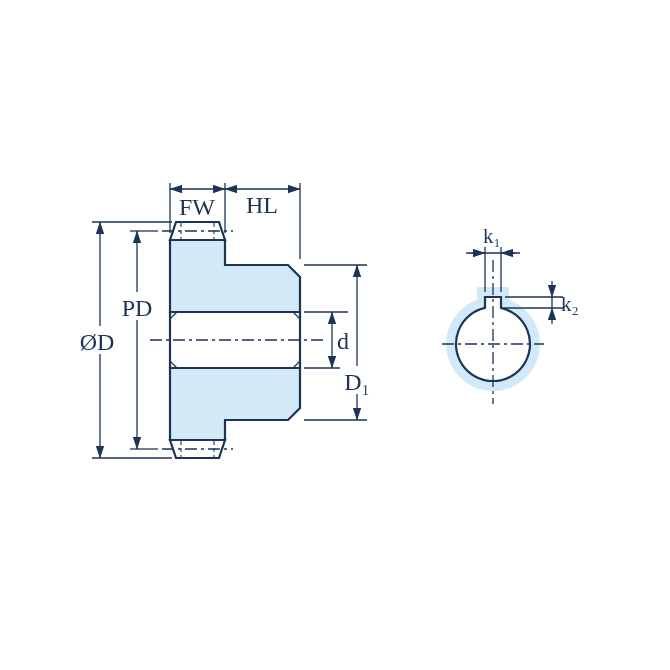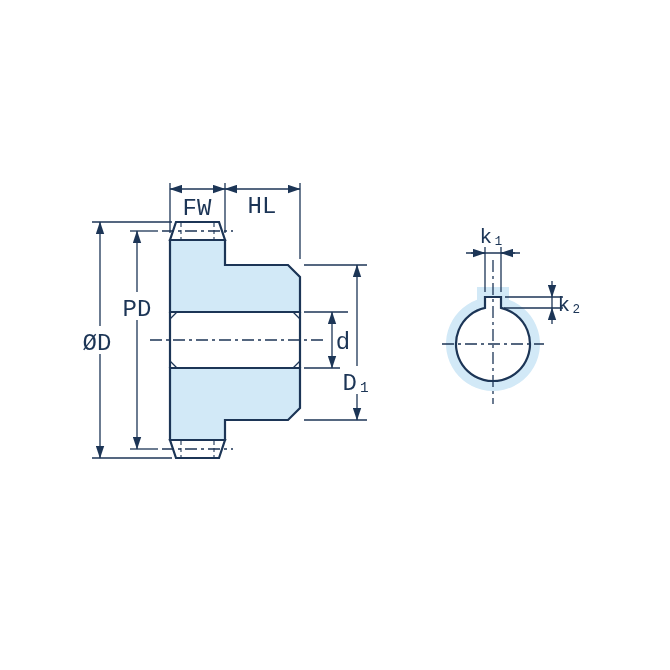--- a/index.html
+++ b/index.html
@@ -1,19 +1,19 @@
 <!DOCTYPE html>
 <html style="--line: #1c3556; --fill: #d2e9f7; --background: #ffffff;"><head>
 <meta charset="utf-8">
 <style>
   html, body { margin: 0; padding: 0; background: #ffffff; }
   .canvas {
     width: 670px; height: 670px;
     background: var(--background, #ffffff);
-    font-family: Liberation Mono, monospace;
+    font-family: Liberation Serif, serif;
     position: relative; overflow: hidden; text-align: center;
   }
   svg { display: block; }
   .part-blue  { fill: var(--fill, #d2e9f7); stroke: var(--line, #1c3556); stroke-width: 2.2; stroke-linejoin: miter; }
   .part-white { fill: #ffffff; stroke: var(--line, #1c3556); stroke-width: 2.2; stroke-linejoin: miter; }
   .halo       { fill: var(--fill, #d2e9f7); stroke: none; }
   .outline    { fill: none; stroke: var(--line, #1c3556); stroke-width: 2.2; }
   .thin       { fill: none; stroke: var(--line, #1c3556); stroke-width: 1.3; }
   .center     { fill: none; stroke: var(--line, #1c3556); stroke-width: 1.3; stroke-dasharray: 12 4 3 4; }
   .dashed     { fill: none; stroke: var(--line, #1c3556); stroke-width: 1.1; stroke-dasharray: 4 3; }

